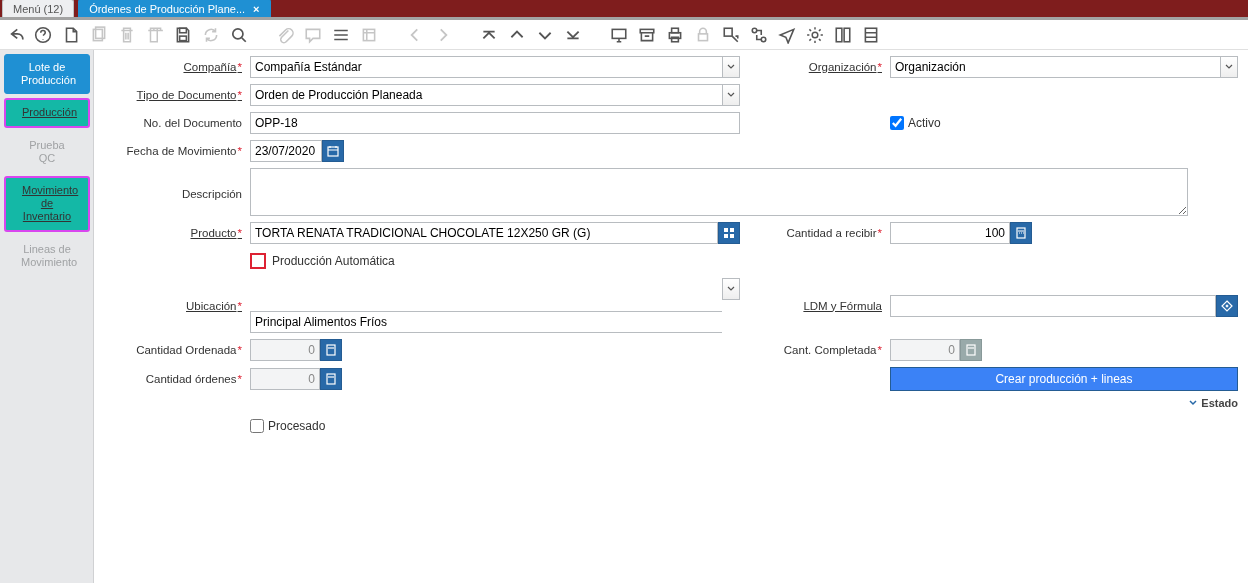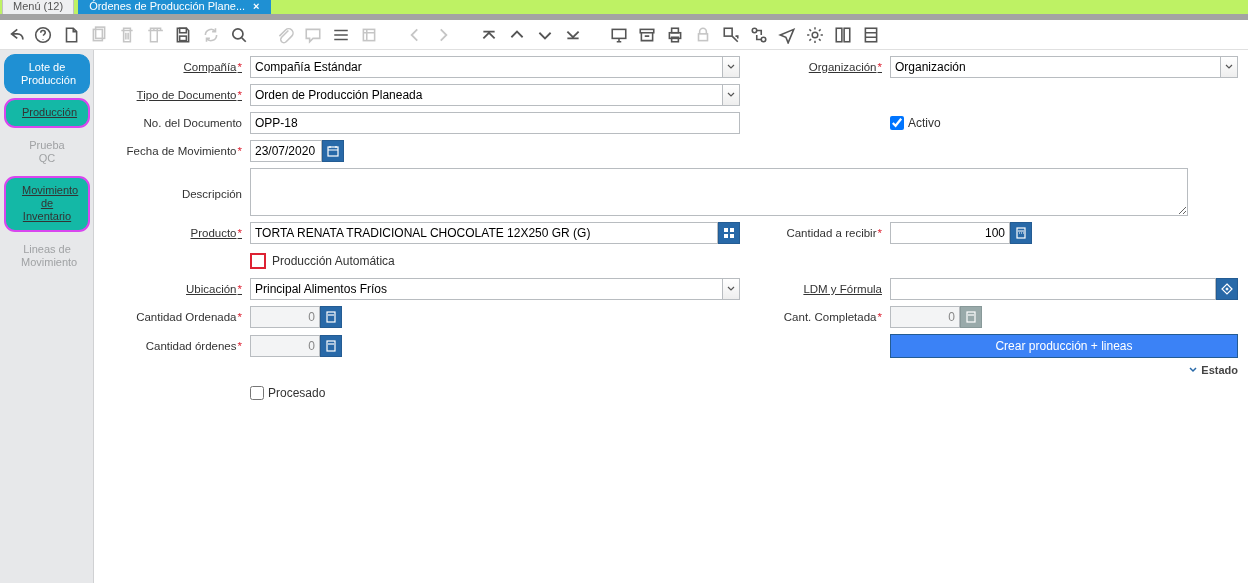--- a/index.html
+++ b/index.html
@@ -1,34 +1,34 @@
 <!DOCTYPE html>
 <html><head>
 <meta charset="utf-8">
 <style>
   * { box-sizing: border-box; margin: 0; padding: 0; font-family: sans-serif; }
   body { font-size: 12px; color: #333; background: #fff; width: 1248px; height: 583px; overflow: hidden; }
 
   
-  .tabstrip { height: 20px; background: #bef264; display: flex; align-items: flex-end; border-bottom: 6px solid #a3a3a3; }
+  .tabstrip { height: 20px; background: #7f1d1d; display: flex; align-items: flex-end; border-bottom: 3px solid #a3a3a3; }
   .tab { height: 18px; padding: 2px 10px; font-size: 11px; display: flex; align-items: center; border: 1px solid #bfc1c3; border-bottom: none; margin-right: 2px; margin-left: 2px; border-radius: 3px 3px 0 0; }
   .tab.inactive { background: #eeeff1; color: #555; }
   .tab.active { background: #1f90d3; color: #fff; border-color: #1f90d3; }
   .tab .close { margin-left: 8px; font-weight: bold; cursor: pointer; }
 
   
   .toolbar { height: 30px; background: #fff; border-bottom: 1px solid #e0e0e0; display: flex; align-items: center; padding: 0 6px; gap: 10px; }
   .toolbar .ticon { width: 18px; height: 18px; display: flex; align-items: center; justify-content: center; color: #555; cursor: pointer; }
   .toolbar .ticon.disabled { color: #c5c5c5; cursor: default; }
   .toolbar .sep { width: 8px; }
 
   
   .main { display: flex; height: calc(100% - 50px); }
   .sidebar { width: 94px; background: #e7e8ea; border-right: 1px solid #d0d1d3; display: flex; flex-direction: column; padding-top: 4px; gap: 4px; }
-  .side-tab { width: 86px; margin: 0 4px; padding: 6px 16px; text-align: center; font-size: 11px; line-height: 1.2; border-radius: 11px; border: 1px solid transparent; }
+  .side-tab { width: 86px; margin: 0 4px; padding: 6px 16px; text-align: center; font-size: 11px; line-height: 1.2; border-radius: 3px; border: 1px solid transparent; }
   .side-tab.primary { background: #1f90d3; color: #fff; border-color: #1f90d3; }
   .side-tab.active { background: #14b8a6; border: 2px solid #d946ef; color: #333; text-decoration: underline; }
   .side-tab.disabled { color: #a0a2a4; }
 
   .form-area { flex: 1; overflow: auto; padding: 6px 10px 6px 6px; }
   .row { display: flex; align-items: center; margin-bottom: 6px; min-height: 22px; }
   .lbl { width: 150px; text-align: right; padding-right: 8px; font-size: 11.5px; }
   .lbl .u { text-decoration: underline; }
   .req::after { content: "*"; color: #d23; margin-left: 1px; }
   .col-left { width: 640px; display: flex; align-items: center; }
@@ -363,21 +363,21 @@
         <div class="redbox"></div>
         <span>Producción Automática</span>
       </div>
       <div class="col-right"></div>
     </div>
 
     <div class="row">
       <div class="col-left">
         <div class="lbl"><span class="u req">Ubicación</span></div>
         <div class="sel-wrap" style="flex:1">
-          <input class="txt" style="width: 100%;" value="Principal Alimentos Fríos">
+          <input class="txt" style="width: 100%; margin-top: 33px;" value="Principal Alimentos Fríos">
           <div class="dd">
               <svg viewBox="0 0 8 8">
                 <path d="M1 2l3 3 3-3" fill="none" stroke="#555" stroke-width="1.2"></path>
               </svg>
             </div>
         </div>
       </div>
       <div class="col-right">
         <div class="lbl2"><span class="u">LDM y Fórmula</span></div>
         <input class="txt" style="flex: 1 1 0%;">

